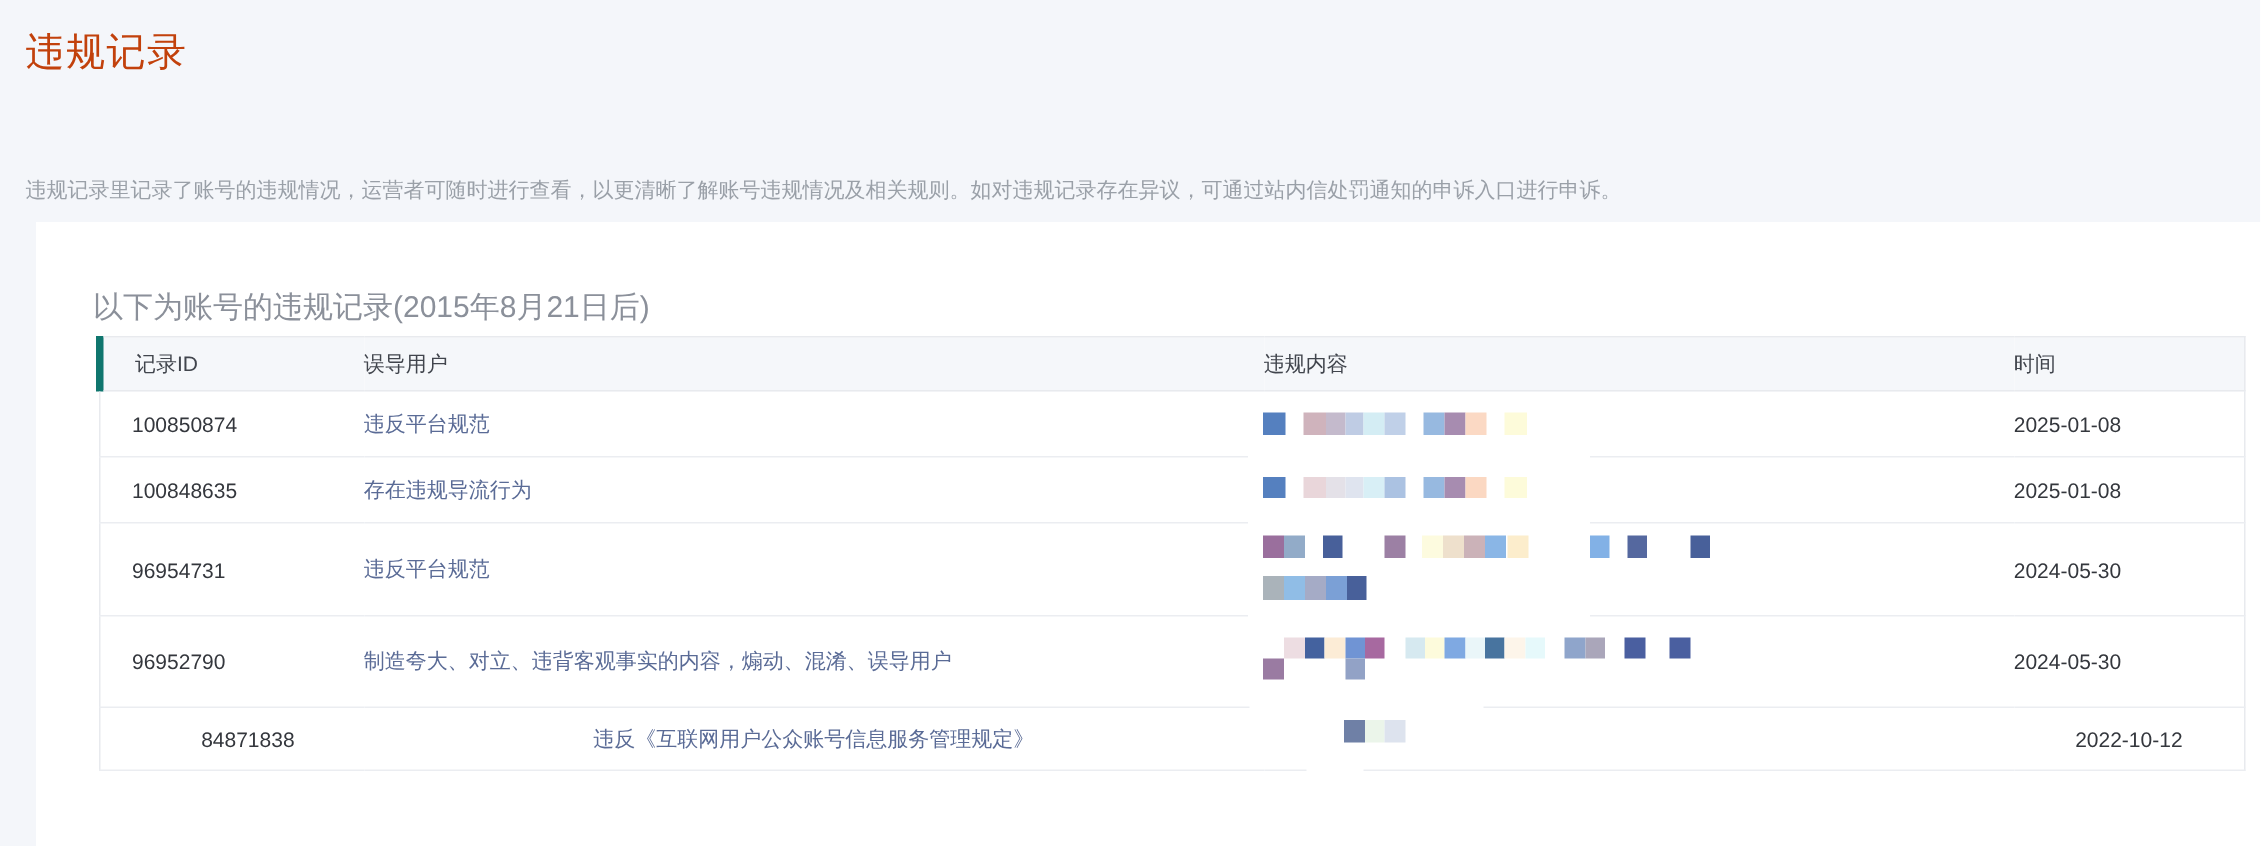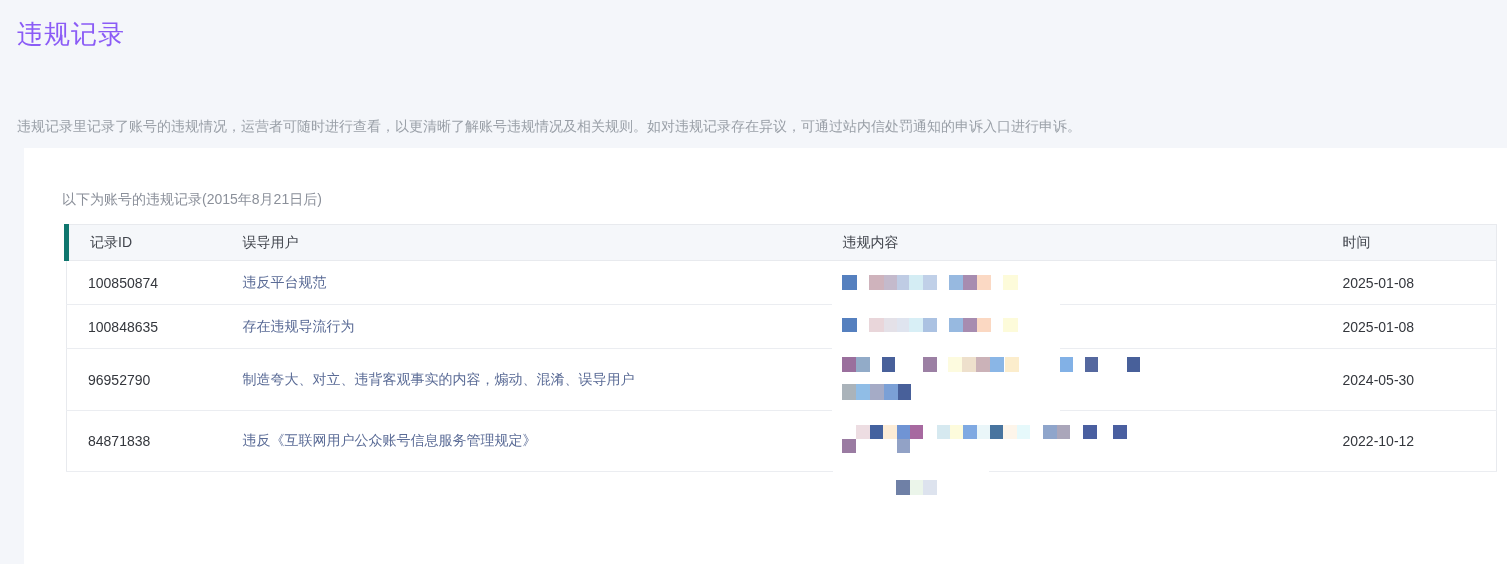--- a/index.html
+++ b/index.html
@@ -31,21 +31,21 @@
     background: #f4f6fa;
   }
 
   .page-title {
     position: absolute;
     left: 17px;
     top: 17px;
     font-size: 26px;
     line-height: 34px;
     font-weight: 500;
-    color: #8b5cf6;
+    color: #c2410c;
     letter-spacing: 1px;
   }
   .page-desc {
     position: absolute;
     left: 17px;
     top: 83px;
     width: 1400px;
     font-size: 14px;
     line-height: 20px;
     color: #9aa0a8;
@@ -57,21 +57,21 @@
     position: absolute;
     top: 148px; left: 24px;
     width: 1483px;
     height: 416px;
     background: #ffffff;
   }
   .card-subtitle {
     position: absolute;
     left: 38px;   
     top: 43px;    
-    font-size: 14px;
+    font-size: 20px;
     color: #8b909a;
   }
 
   table.violations {
     position: absolute;
     left: 40px;   
     top: 76px;    
     width: 1430px;
     border-collapse: collapse;
     table-layout: fixed;
@@ -163,20 +163,26 @@
           <td>100850874</td>
           <td><span class="type-link">违反平台规范</span></td>
           <td></td>
           <td>2025-01-08</td>
         </tr>
           <tr>
           <td>100848635</td>
           <td><span class="type-link">存在违规导流行为</span></td>
           <td></td>
           <td>2025-01-08</td>
+        </tr>
+          <tr>
+          <td>96954731</td>
+          <td><span class="type-link">违反平台规范</span></td>
+          <td></td>
+          <td>2024-05-30</td>
         </tr>
           <tr>
           <td>96952790</td>
           <td><span class="type-link">制造夸大、对立、违背客观事实的内容，煽动、混淆、误导用户</span></td>
           <td></td>
           <td>2024-05-30</td>
         </tr>
           <tr>
           <td>84871838</td>
           <td><span class="type-link">违反《互联网用户公众账号信息服务管理规定》</span></td>

